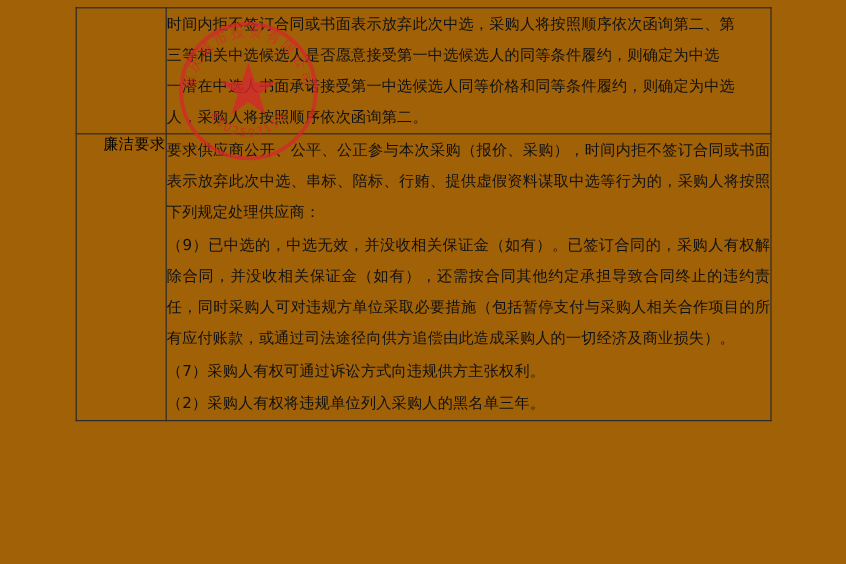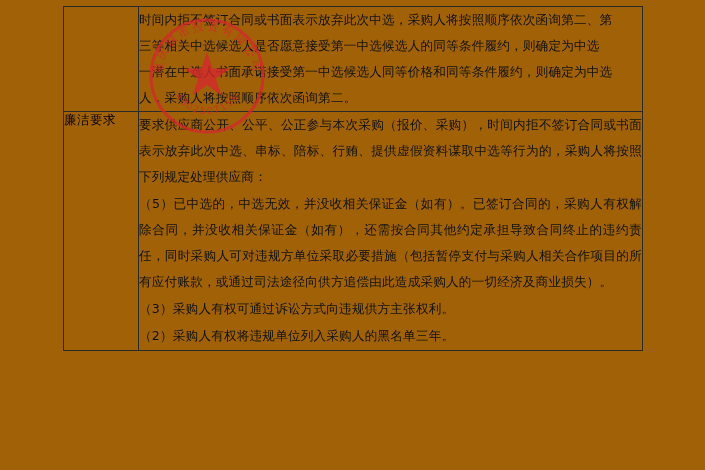--- a/index.html
+++ b/index.html
@@ -31,21 +31,21 @@
     border-collapse: collapse;
     table-layout: fixed;
   }
   .doc-table td {
     border: 1px solid #2b2b2b;
     vertical-align: top;
     padding: 0;
   }
   .label-cell {
     width: 74px;
-    text-align: left;
+    text-align: right;
     vertical-align: middle;
     font-size: 12.5px;
     letter-spacing: 0.5px;
     font-family: "DejaVu Sans", sans-serif;
     color: #000;
   }
   .body-cell {
     padding: 9px 12px 10px 12px;
   }
 
@@ -96,22 +96,22 @@
           <p class="para first-block">一潜在中选人书面承诺接受第一中选候选人同等价格和同等条件履约，则确定为中选</p>
           <p class="para first-block">人，采购人将按照顺序依次函询第二。</p>
         </td>
       </tr>
       <tr>
         <td class="label-cell">
           <span>廉洁要求</span>
         </td>
         <td class="body-cell">
           <p class="para">要求供应商公开、公平、公正参与本次采购（报价、采购），时间内拒不签订合同或书面表示放弃此次中选、串标、陪标、行贿、提供虚假资料谋取中选等行为的，采购人将按照下列规定处理供应商：</p>
-          <p class="para">（5）已中选的，中选无效，并没收相关保证金（如有）。已签订合同的，采购人有权解除合同，并没收相关保证金（如有），还需按合同其他约定承担导致合同终止的违约责任，同时采购人可对违规方单位采取必要措施（包括暂停支付与采购人相关合作项目的所有应付账款，或通过司法途径向供方追偿由此造成采购人的一切经济及商业损失）。</p>
-          <p class="para">（3）采购人有权可通过诉讼方式向违规供方主张权利。</p>
+          <p class="para">（9）已中选的，中选无效，并没收相关保证金（如有）。已签订合同的，采购人有权解除合同，并没收相关保证金（如有），还需按合同其他约定承担导致合同终止的违约责任，同时采购人可对违规方单位采取必要措施（包括暂停支付与采购人相关合作项目的所有应付账款，或通过司法途径向供方追偿由此造成采购人的一切经济及商业损失）。</p>
+          <p class="para">（7）采购人有权可通过诉讼方式向违规供方主张权利。</p>
           <p class="para">（2）采购人有权将违规单位列入采购人的黑名单三年。</p>
         </td>
       </tr>
     </tbody>
   </table>
 
   <div class="stamp">
     <svg viewBox="0 0 128 128" xmlns="http://www.w3.org/2000/svg">
       <defs>
         <path id="arcTop" d="M 18 64 A 46 46 0 0 1 110 64" fill="none"></path>

